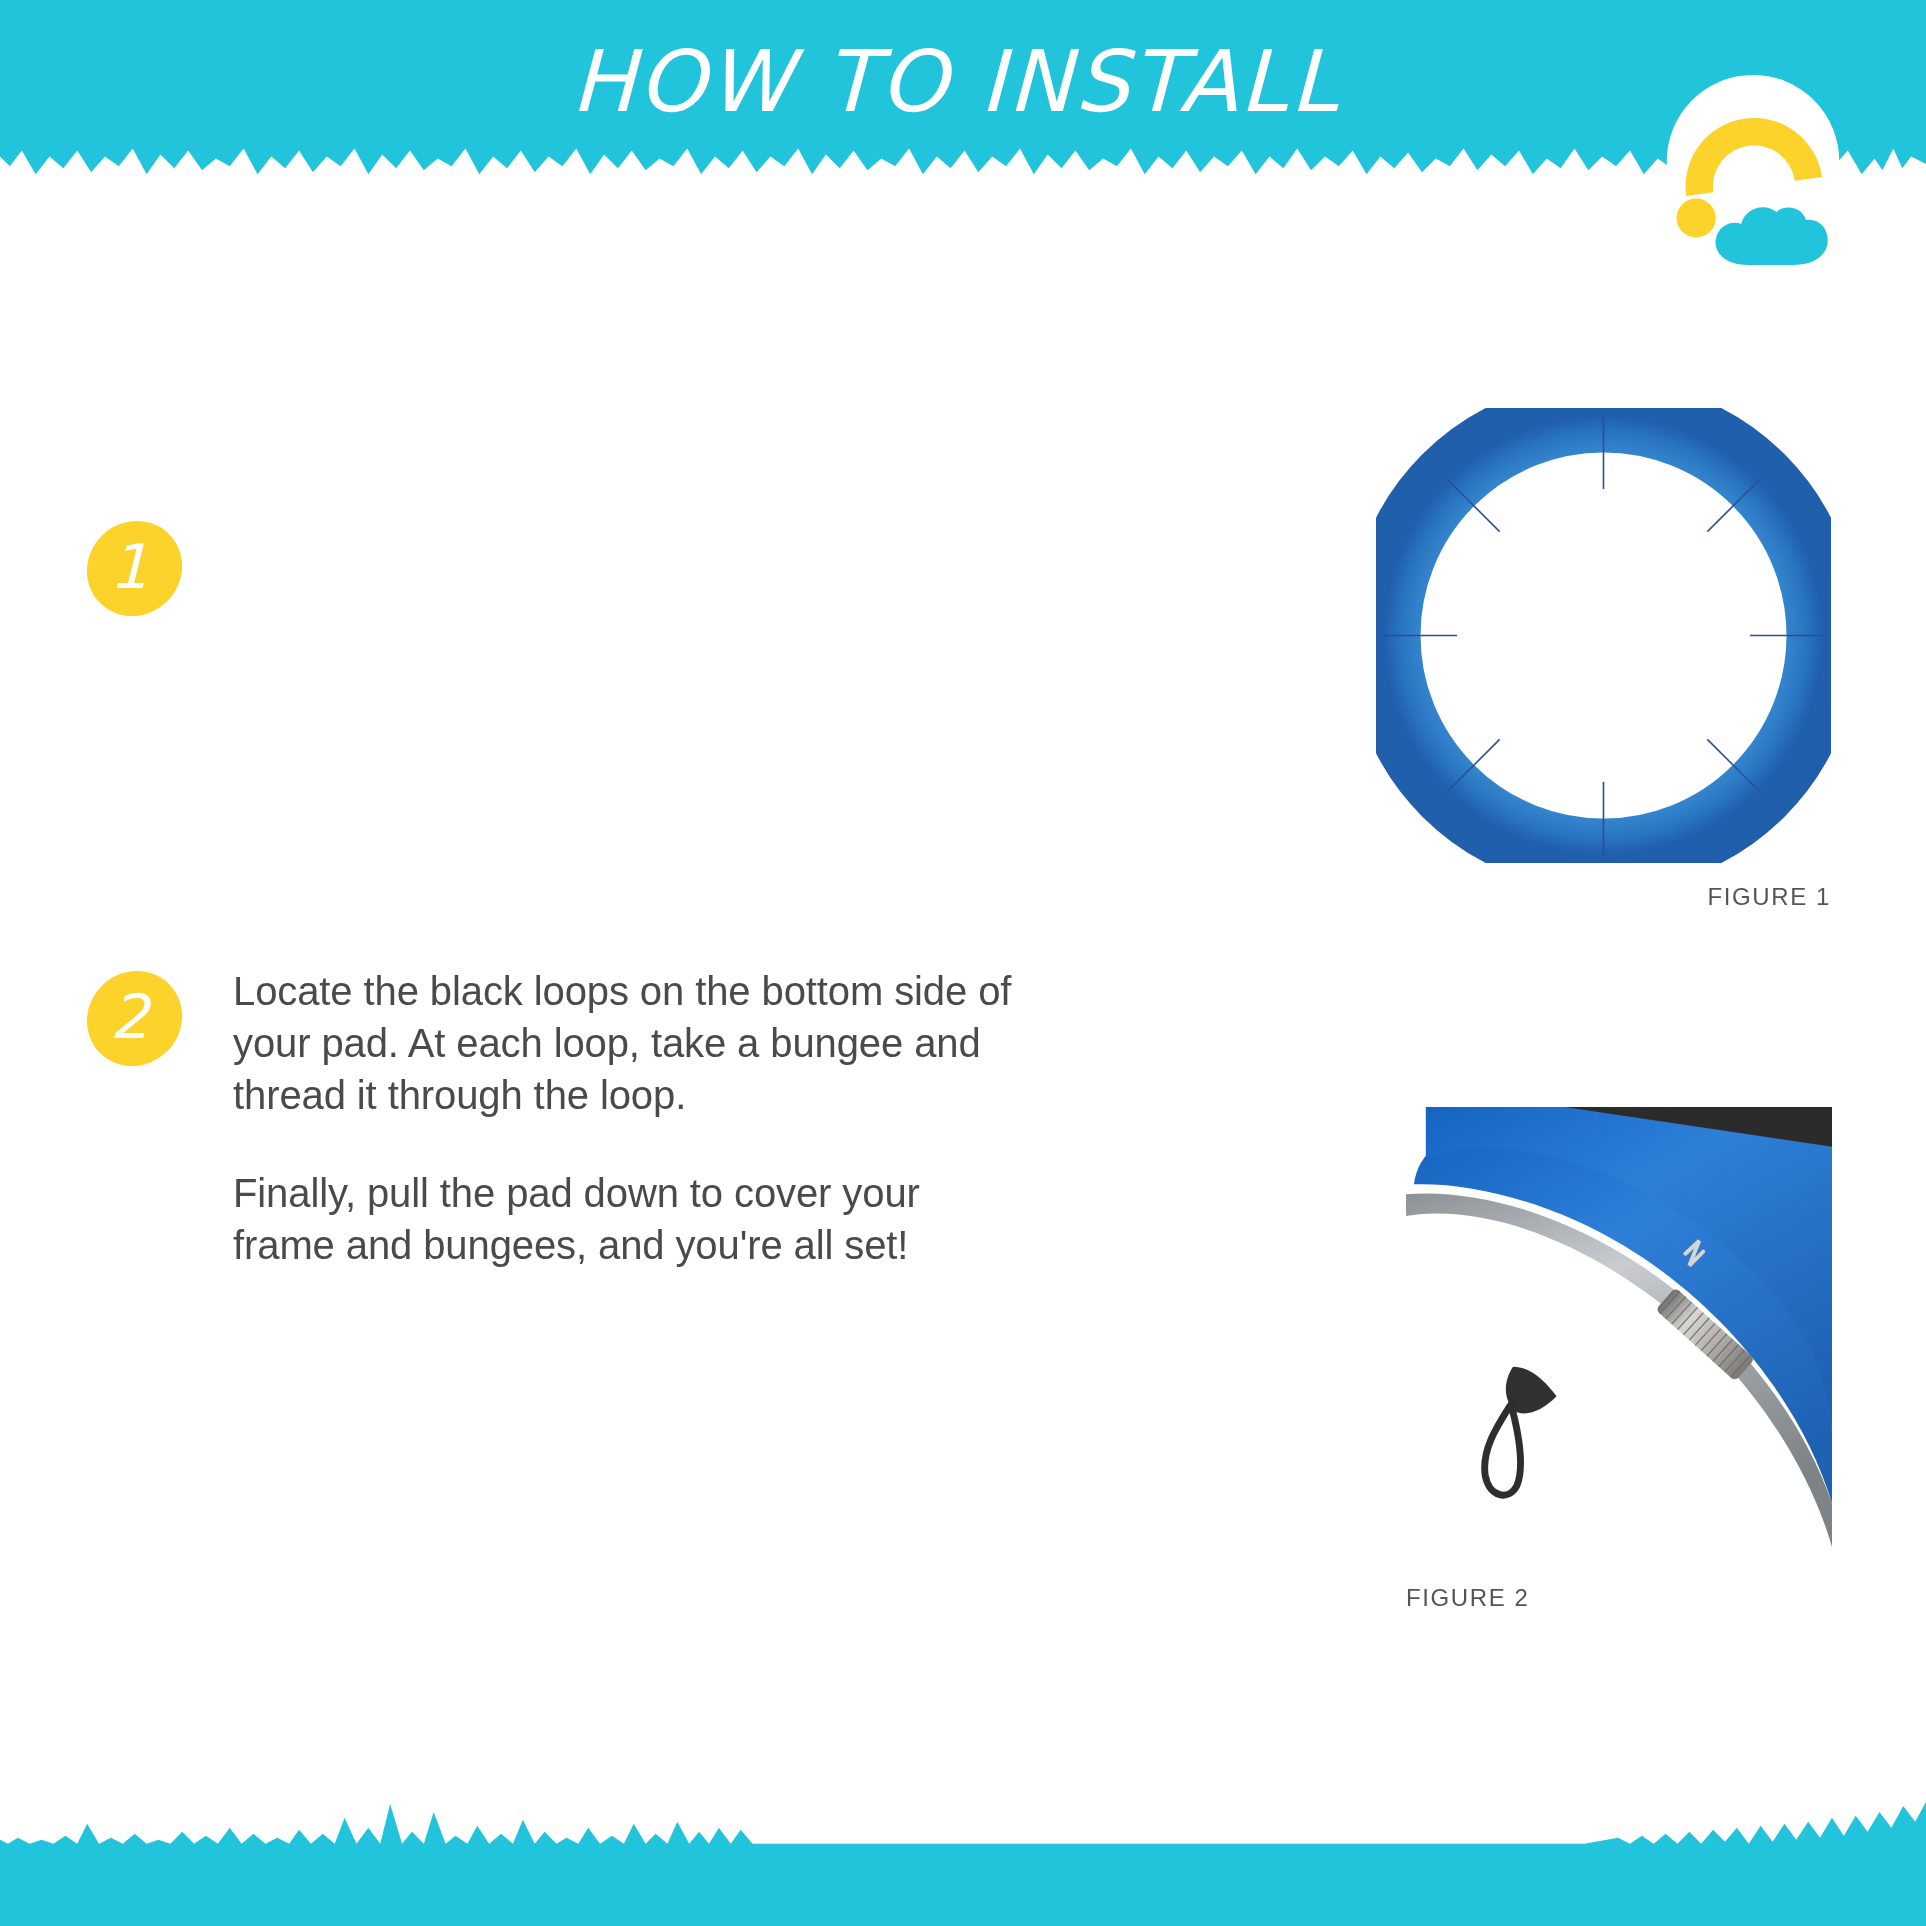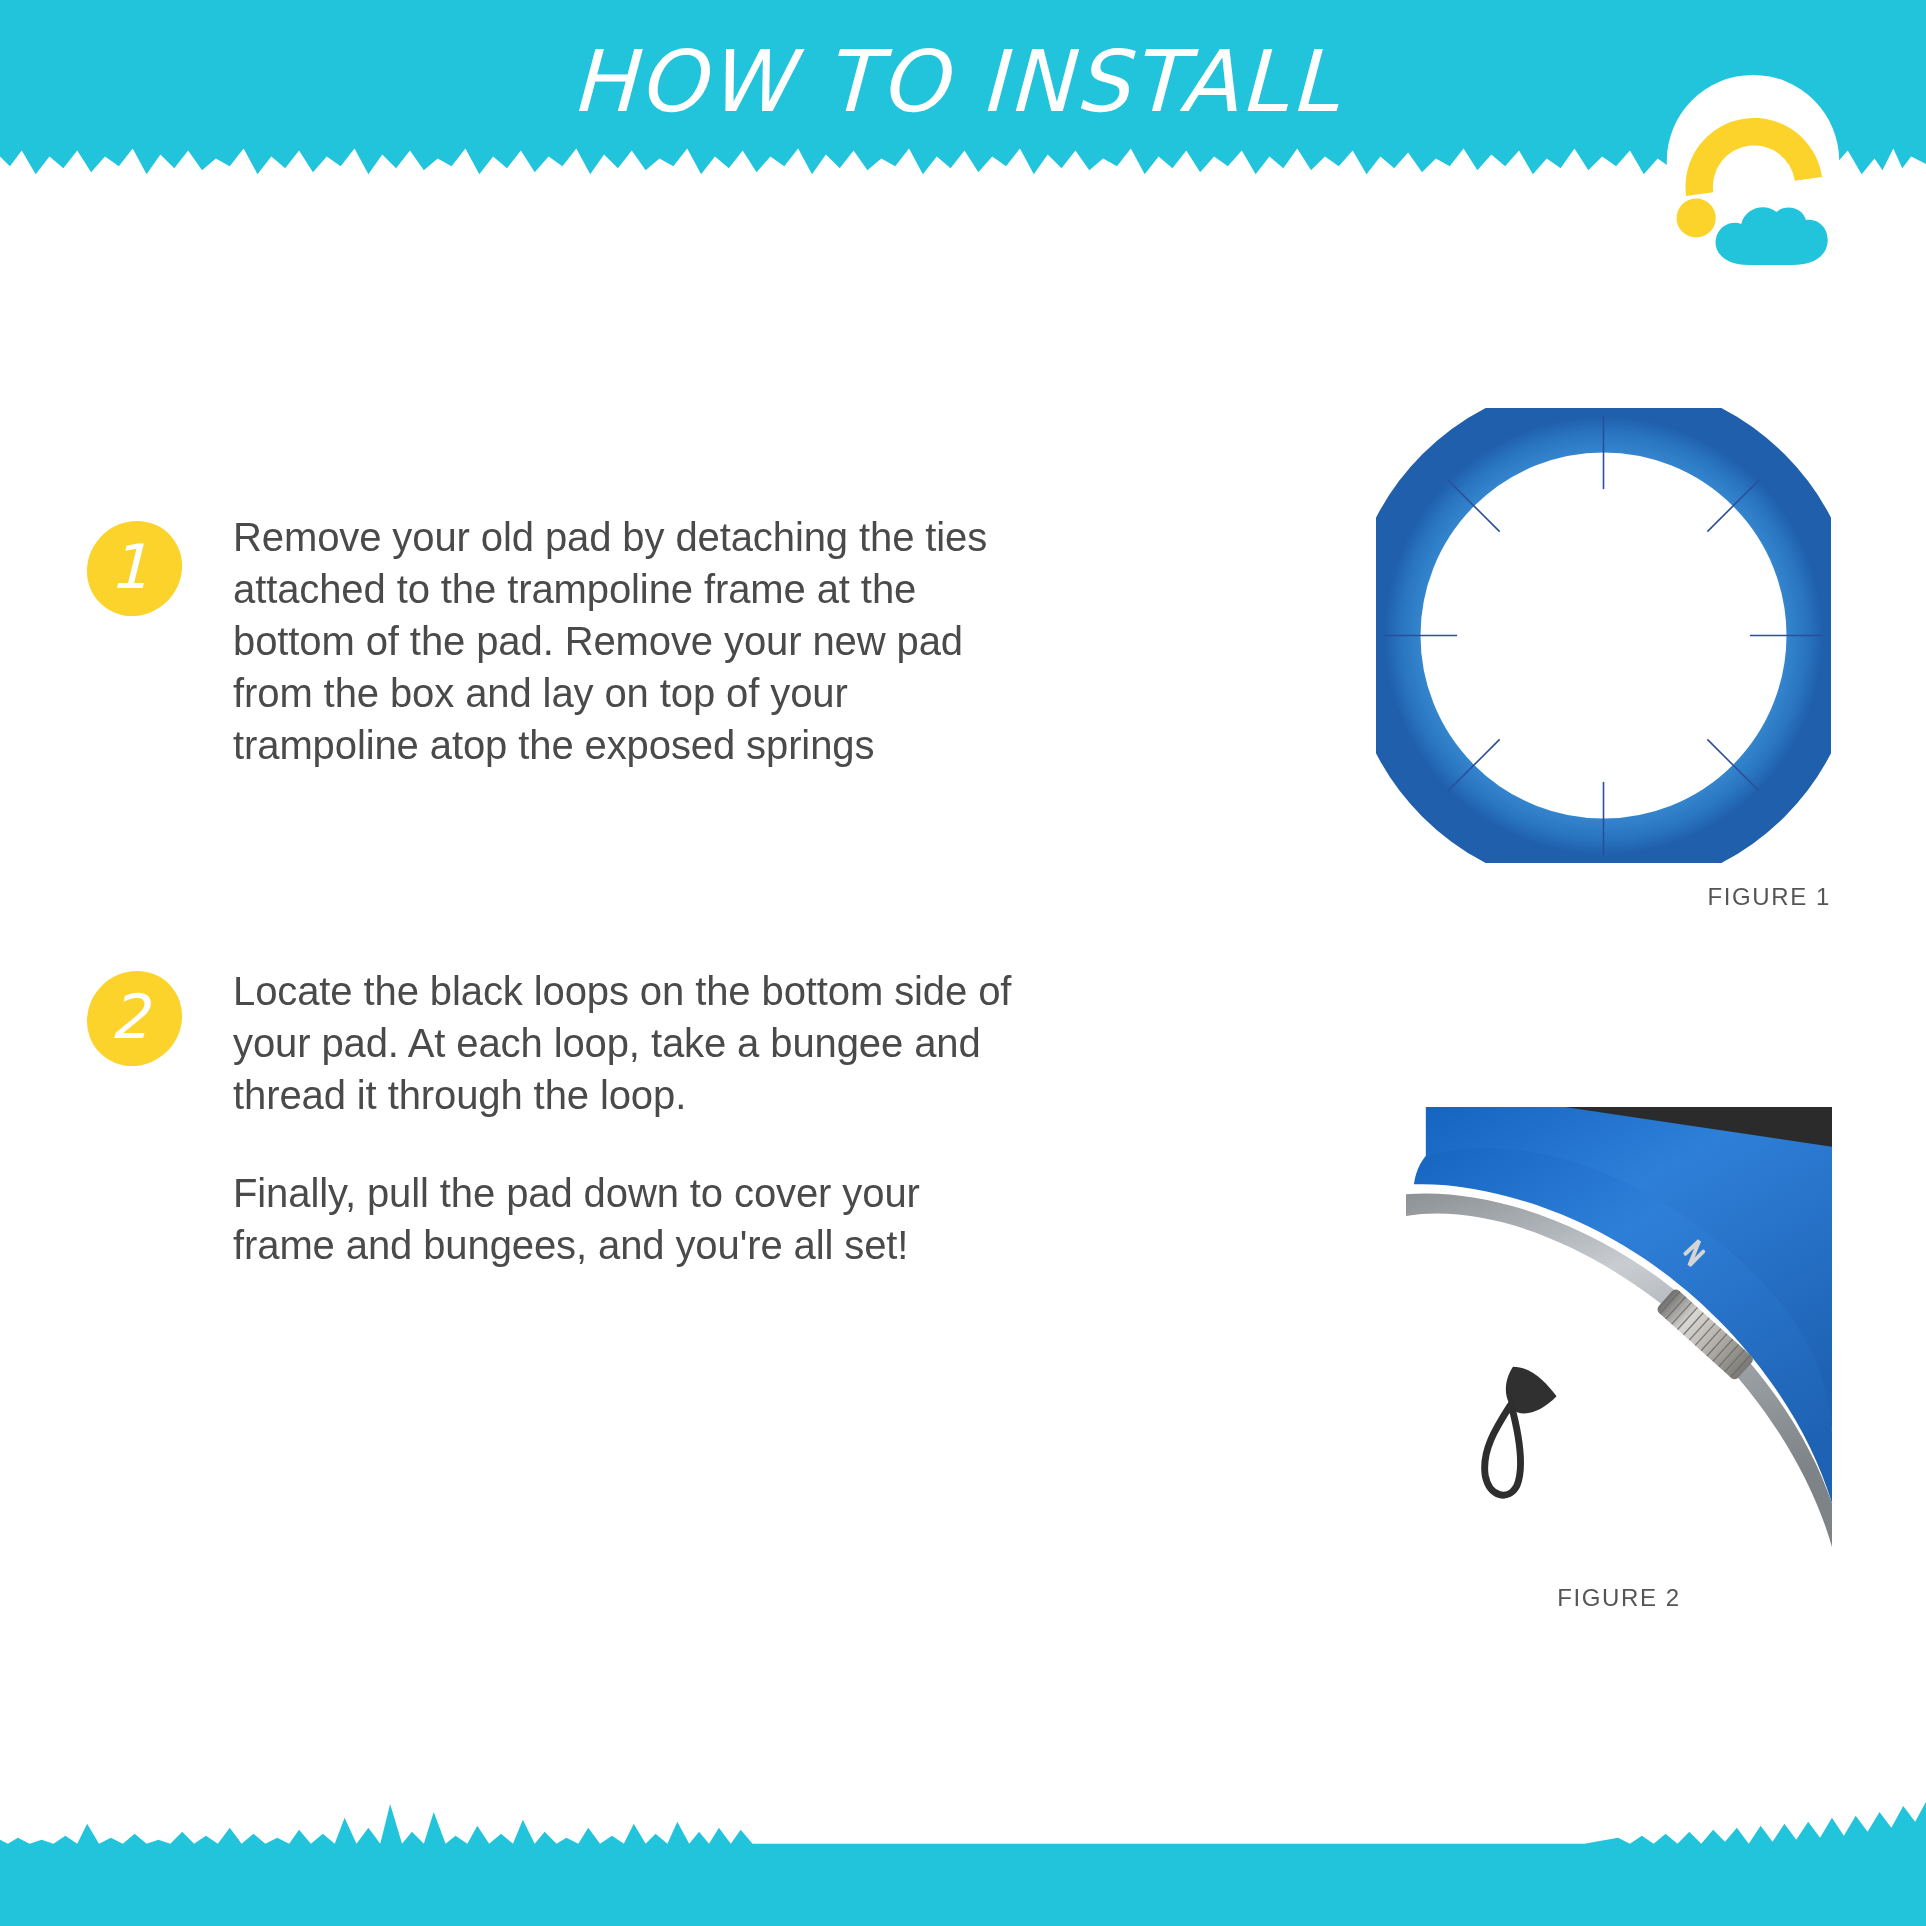--- a/index.html
+++ b/index.html
@@ -140,21 +140,21 @@
     width: 426px;
     height: 440px;
     overflow: hidden;
     background: #ffffff;
   }
   #figure-2-caption {
     position: absolute;
     top: 1584px;
     left: 1406px;
     width: 426px;
-    text-align: center;
+    text-align: left;
     color: #555555;
     font-size: 24px;
     letter-spacing: 1.6px;
     font-family: "Liberation Sans", sans-serif;
   }
 </style>
 </head>
 <body>
 
 <div id="header-band">
@@ -195,23 +195,20 @@
   <g>
     <path fill="#22C4DC" d="M96,198 C70,198 60,184 62,172
       C64,158 78,152 88,156 C92,140 112,134 124,144
       C132,136 150,138 154,152 C168,150 178,162 176,176
       C174,190 160,198 140,198 Z"></path>
   </g>
 </svg>
 
 <div class="step-row" id="step-1">
   <div class="step-badge">1</div>
-  <div class="step-body">
-    <p>Remove your old pad by detaching the ties attached to the trampoline frame at the bottom of the pad. Remove your new pad from the box and lay on top of your trampoline atop the exposed springs</p>
-  </div>
 </div>
 
 <div class="step-row" id="step-2">
   <div class="step-badge">2</div>
   <div class="step-body">
     <p>Locate the black loops on the bottom side of your pad. At each loop, take a bungee and thread it through the loop.</p>
     <p>Finally, pull the pad down to cover your frame and bungees, and you're all set!</p>
   </div>
 </div>
 

